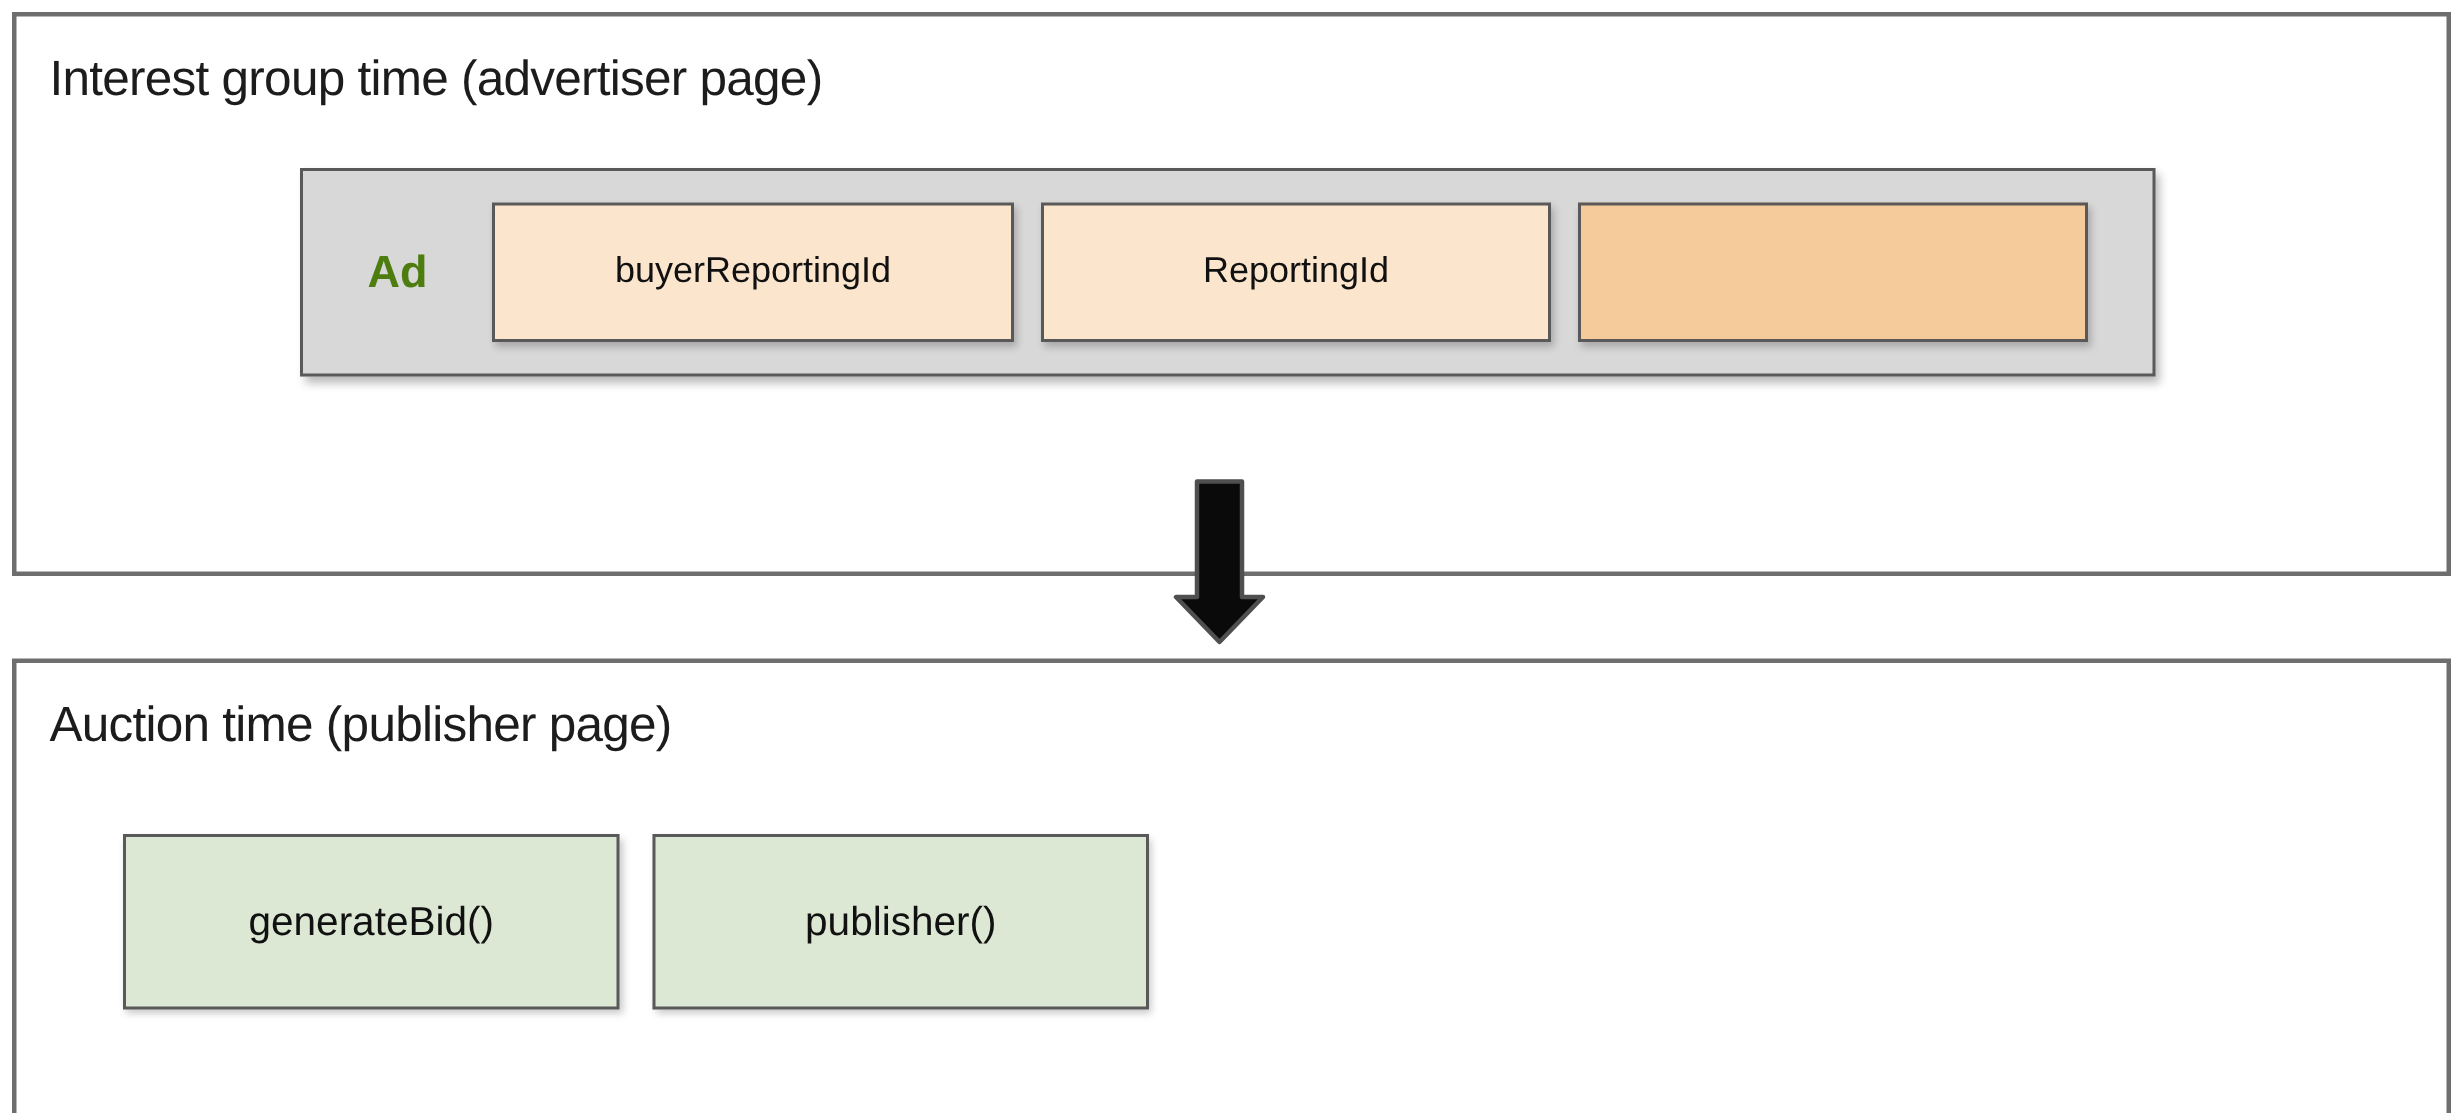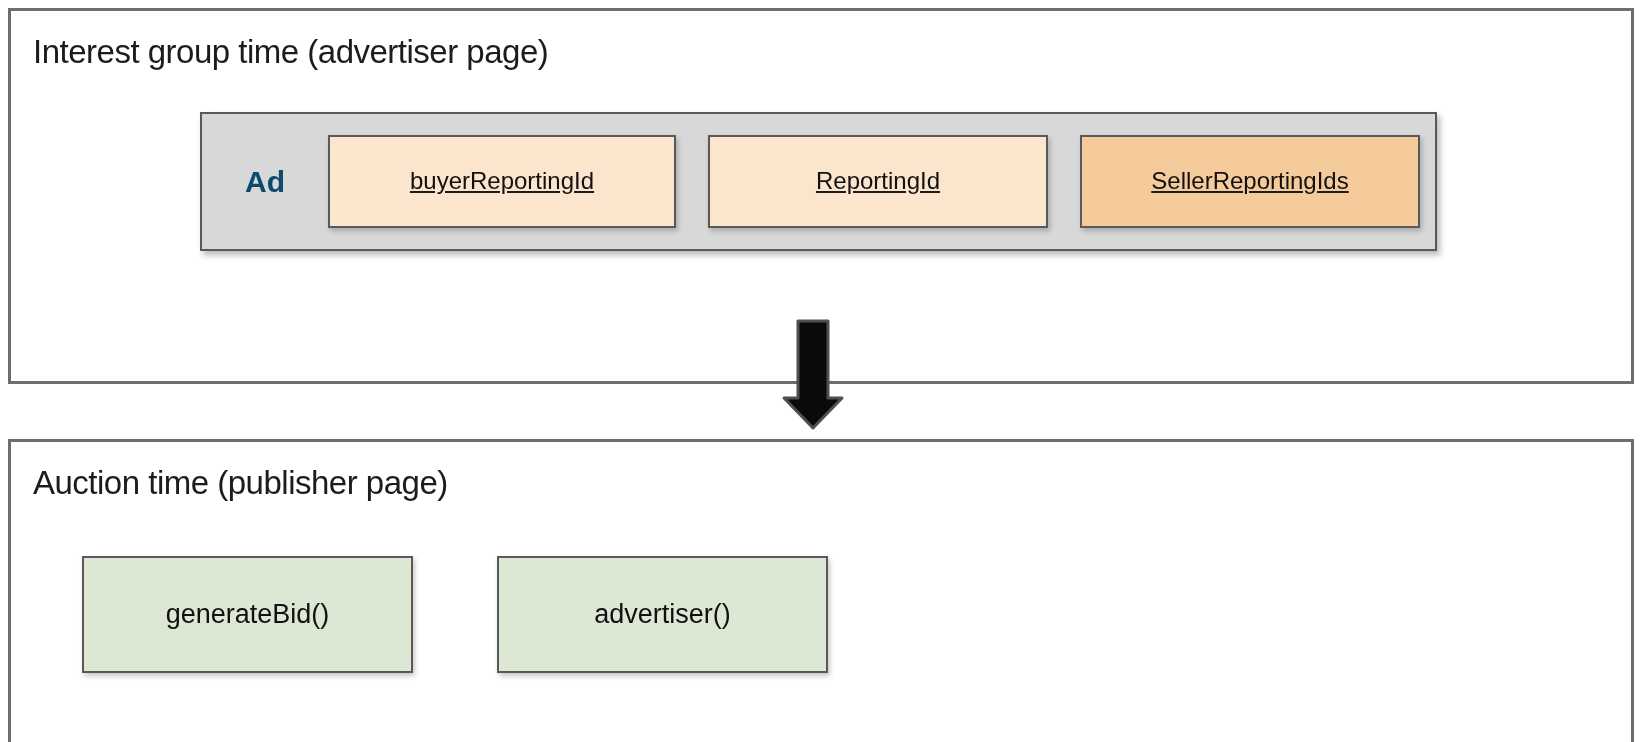--- a/index.html
+++ b/index.html
@@ -47,27 +47,26 @@
     box-sizing: border-box;
     box-shadow: 3px 4px 6px rgba(0,0,0,0.28);
     display: flex;
     align-items: center;
   }
   .ad-label {
     flex: 0 0 126px;
     text-align: center;
     font-weight: bold;
     font-size: 30px;
-    color: #0c4a6e;
+    color: #4d7c0f;
   }
   .id-boxes {
     display: flex;
     align-items: center;
-    gap: 32px;
-    text-decoration: underline;
+    gap: 18px;
   }
   .id-box {
     height: 93px;
     border: 2px solid #595959;
     box-sizing: border-box;
     box-shadow: 2px 3px 5px rgba(0,0,0,0.22);
     display: flex;
     flex-direction: column;
     align-items: center;
     justify-content: center;
@@ -88,21 +87,21 @@
     top: 316px;
     width: 64px;
     height: 118px;
   }
   
   .fn-boxes {
     position: absolute;
     left: 71px;
     top: 114px;
     display: flex;
-    gap: 84px;
+    gap: 22px;
   }
   .fn-box {
     width: 331px;
     height: 117px;
     background: #dce8d3;
     border: 2px solid #595959;
     box-sizing: border-box;
     box-shadow: 2px 3px 5px rgba(0,0,0,0.22);
     display: flex;
     align-items: center;
@@ -123,38 +122,37 @@
       <div class="ad-label">Ad</div>
 
       <div class="id-boxes">
         <div class="id-box peach w1">
           <span>buyerReportingId</span>
         </div>
         <div class="id-box peach w2">
           <span>ReportingId</span>
         </div>
         <div class="id-box orange w2">
-          <span>SellerReportingIds</span>
         </div>
       </div>
     </div>
   </section>
 
   <div class="down-arrow">
     <svg width="64" height="118" viewBox="0 0 64 118" aria-hidden="true">
       <polygon points="17,5 47,5 47,82 61,82 32,112 3,82 17,82" fill="#0a0a0a" stroke="#4f4f4f" stroke-width="3" stroke-linejoin="round"></polygon>
     </svg>
   </div>
 
   <section class="panel bottom">
     <div class="panel-title">Auction time (publisher page)</div>
 
     <div class="fn-boxes">
       <div class="fn-box">
         <span>generateBid()</span>
       </div>
       <div class="fn-box">
-        <span>advertiser()</span>
+        <span>publisher()</span>
       </div>
     </div>
   </section>
 
 </div>
 
 </body></html>

